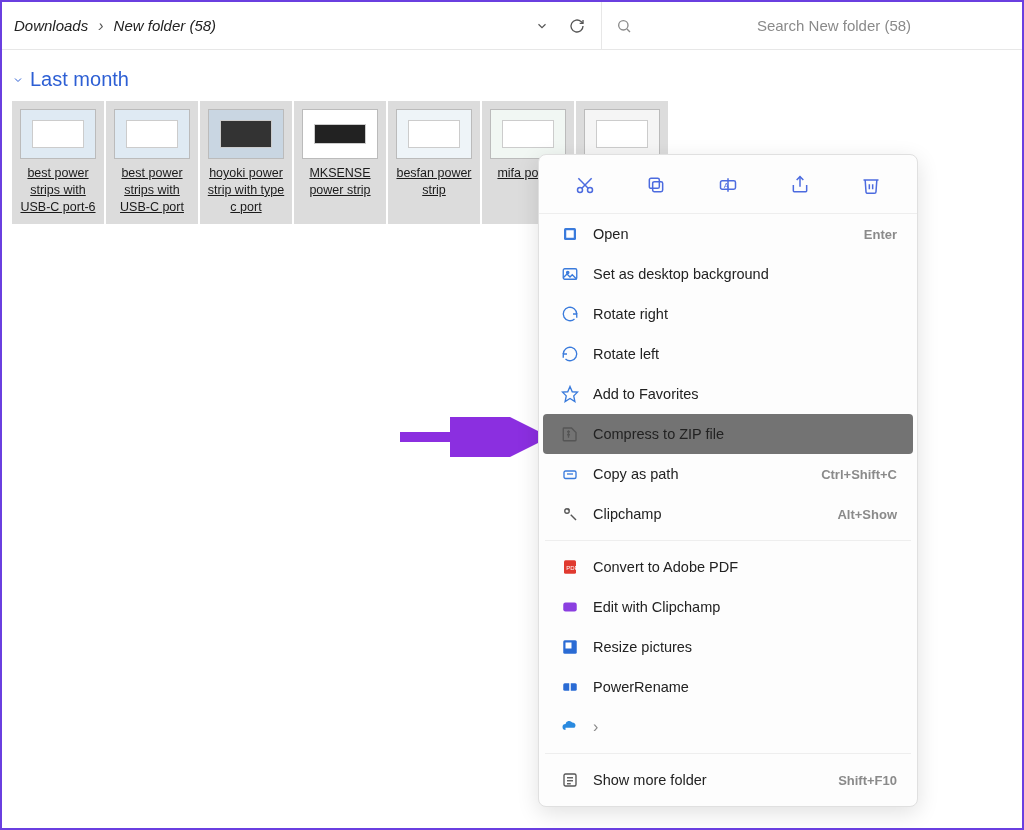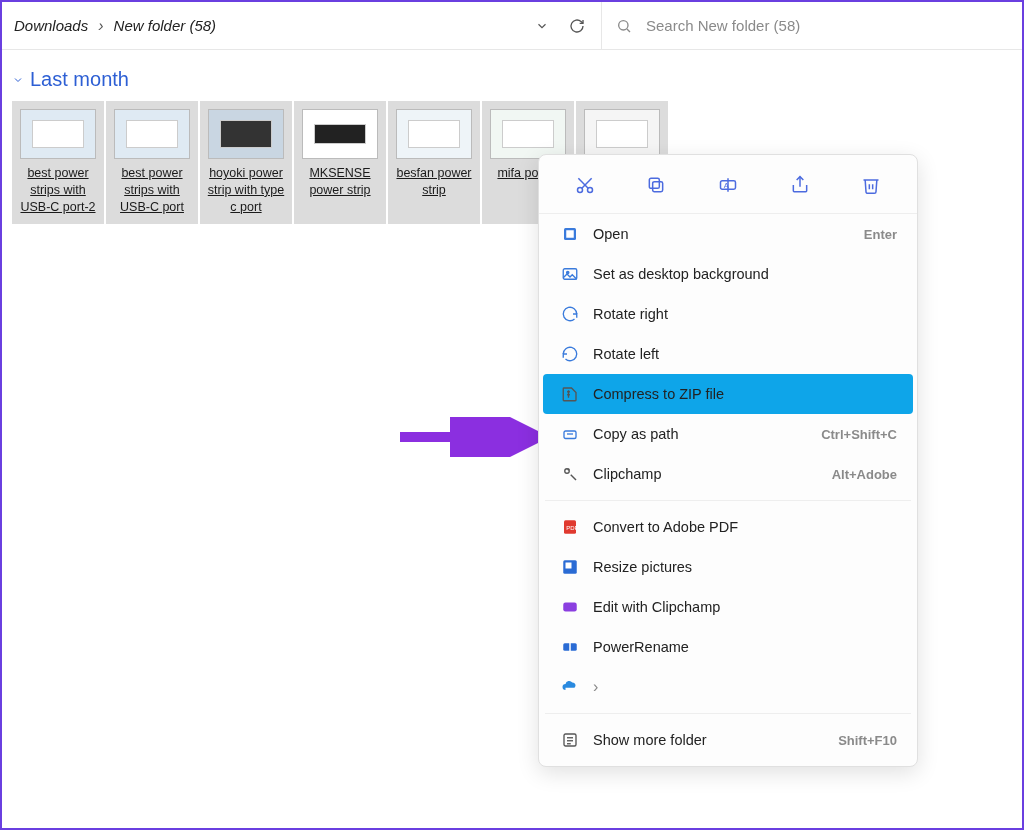--- a/index.html
+++ b/index.html
@@ -5,21 +5,21 @@
   * { box-sizing: border-box; margin: 0; padding: 0; font-family: "Segoe UI", Arial, sans-serif; }
   body { width: 1024px; height: 830px; background: #fff; border: 2px solid #6a3fe0; position: relative; overflow: hidden; }
 
   .topbar { display: flex; height: 48px; border-bottom: 1px solid #e7e7e7; }
   .path-area { flex: 0 0 600px; display: flex; align-items: center; padding-left: 8px; border-right: 1px solid #e7e7e7; position: relative; font-style: italic; }
   .crumb { font-size: 15px; color: #222; padding: 4px 4px; text-decoration: none; }
   .crumb-sep { margin: 0 6px; color: #555; }
   .path-tail { flex: 1; }
   .path-ctrls { display: flex; align-items: center; gap: 20px; padding-right: 16px; color: #555; }
   .search-area { flex: 1; display: flex; align-items: center; padding-left: 14px; gap: 14px; }
-  .search-area input { border: none; outline: none; font-size: 15px; width: 100%; color: #0f766e; background: transparent; }
+  .search-area input { border: none; outline: none; font-size: 15px; width: 100%; color: #0f766e; background: transparent; text-align: center; }
   .search-area input::placeholder { color: #8a8a8a; }
   .search-icn { color: #8a8a8a; }
 
   .content { padding: 14px 10px; }
   .grp-head { display: flex; align-items: center; gap: 6px; font-size: 20px; color: #2d5fd4; padding: 4px 0 10px 0; }
   .grp-chev { color: #2d5fd4; }
 
   .files { display: flex; gap: 2px; }
   .file { width: 92px; display: flex; flex-direction: column; align-items: center; padding: 8px 4px; text-align: center; }
   .file.sel { background: #dcdcdc; }
@@ -28,21 +28,21 @@
   .fname { font-size: 12.5px; color: #1a1a1a; line-height: 1.35; margin-top: 6px; text-decoration: underline; word-break: break-word; }
 
   
   .arrow { position: absolute; left: 394px; top: 415px; width: 150px; height: 40px; pointer-events: none; }
 
   
   .ctx { position: absolute; left: 536px; top: 152px; width: 380px; background: #fdfdfd; border: 1px solid #e0e0e0; border-radius: 8px; box-shadow: 0 6px 22px rgba(0,0,0,0.12); padding-bottom: 6px; }
   .ctx-toolbar { display: flex; justify-content: space-around; align-items: center; padding: 14px 10px 12px 10px; border-bottom: 1px solid #eee; }
   .ctx-toolbar .tbtn { width: 32px; height: 32px; display:flex; align-items:center; justify-content:center; color:#4c6bdf; border-radius:4px; }
   .ctx-item { display:flex; align-items:center; height: 40px; padding: 0 16px; font-size: 14.5px; color:#222; cursor: default; border-radius: 4px; margin: 0 4px; }
-  .ctx-item.hover { background: #0ea5e9; }
+  .ctx-item.hover { background: #737373; }
   .ctx-ico { width: 22px; display:flex; align-items:center; justify-content:center; margin-right: 12px; }
   .ctx-label { flex: 1; }
   .ctx-accel { font-size: 13px; color: #8a8a8a; font-weight: bold; }
   .ctx-sep { height: 1px; background: #eee; margin: 6px 6px; }
   .ctx-chevron { color:#8a8a8a; font-size:16px; }
 
   svg { display:block; }
 </style>
 </head>
 <body>
@@ -86,21 +86,21 @@
         </svg>
     </span>
     <span>Last month</span>
   </div>
 
   <div class="files">
     <div class="file sel">
       <div class="thumb">
           <div class="thumb-inner"></div>
         </div>
-      <div class="fname">best power strips with USB-C port-2</div>
+      <div class="fname">best power strips with USB-C port-6</div>
     </div>
     <div class="file sel">
       <div class="thumb">
           <div class="thumb-inner"></div>
         </div>
       <div class="fname">best power strips with USB-C port</div>
     </div>
     <div class="file sel">
       <div class="thumb" style="background:#c9d6e2">
           <div class="thumb-inner" style="background:#333;"></div>
@@ -213,20 +213,28 @@
   </div>
   <div class="ctx-item">
     <span class="ctx-ico">
         <svg width="18" height="18" viewBox="0 0 24 24" fill="none" stroke="#3a7bdc" stroke-width="1.8">
           <path d="M3 12a9 9 0 113 6.7"></path>
           <polyline points="3 17 3 12 8 12"></polyline>
         </svg>
       </span>
     <span class="ctx-label">Rotate left</span>
   </div>
+  <div class="ctx-item">
+    <span class="ctx-ico">
+        <svg width="18" height="18" viewBox="0 0 24 24" fill="none" stroke="#3a7bdc" stroke-width="1.8">
+          <polygon points="12 2 15 9 22 9.5 17 14.5 18.5 22 12 18 5.5 22 7 14.5 2 9.5 9 9"></polygon>
+        </svg>
+      </span>
+    <span class="ctx-label">Add to Favorites</span>
+  </div>
   <div class="ctx-item hover">
     <span class="ctx-ico">
         <svg width="18" height="18" viewBox="0 0 24 24" fill="none" stroke="#555" stroke-width="1.8">
           <path d="M4 4h10l6 6v10a1 1 0 01-1 1H4a1 1 0 01-1-1V5a1 1 0 011-1z"></path>
           <line x1="10" y1="7" x2="10" y2="17"></line>
           <line x1="8" y1="9" x2="12" y2="9"></line>
           <line x1="8" y1="13" x2="12" y2="13"></line>
         </svg>
       </span>
     <span class="ctx-label">Compress to ZIP file</span>
@@ -243,50 +251,50 @@
   </div>
   <div class="ctx-item">
     <span class="ctx-ico">
         <svg width="18" height="18" viewBox="0 0 24 24" fill="none" stroke="#555" stroke-width="1.8">
           <circle cx="8" cy="8" r="3"></circle>
           <path d="M13 13l7 7"></path>
           <path d="M11 5l-2 2"></path>
         </svg>
       </span>
     <span class="ctx-label">Clipchamp</span>
-    <span class="ctx-accel">Alt+Adobe</span>
+    <span class="ctx-accel">Alt+Show</span>
   </div>
 
   <div class="ctx-sep"></div>
 
   <div class="ctx-item">
     <span class="ctx-ico">
         <svg width="18" height="18" viewBox="0 0 24 24">
           <rect x="4" y="3" width="16" height="18" rx="2" fill="#e03a2f"></rect>
           <text x="7" y="16" font-size="8" fill="#fff">PDF</text>
         </svg>
       </span>
     <span class="ctx-label">Convert to Adobe PDF</span>
   </div>
   <div class="ctx-item">
     <span class="ctx-ico">
         <svg width="18" height="18" viewBox="0 0 24 24">
+          <rect x="3" y="6" width="18" height="12" rx="3" fill="#8b3fe0"></rect>
+        </svg>
+      </span>
+    <span class="ctx-label">Edit with Clipchamp</span>
+  </div>
+  <div class="ctx-item">
+    <span class="ctx-ico">
+        <svg width="18" height="18" viewBox="0 0 24 24">
           <rect x="3" y="3" width="18" height="18" rx="2" fill="#2a6bd4"></rect>
           <rect x="6" y="6" width="8" height="8" fill="#fff"></rect>
         </svg>
       </span>
     <span class="ctx-label">Resize pictures</span>
-  </div>
-  <div class="ctx-item">
-    <span class="ctx-ico">
-        <svg width="18" height="18" viewBox="0 0 24 24">
-          <rect x="3" y="6" width="18" height="12" rx="3" fill="#8b3fe0"></rect>
-        </svg>
-      </span>
-    <span class="ctx-label">Edit with Clipchamp</span>
   </div>
   <div class="ctx-item">
     <span class="ctx-ico">
         <svg width="18" height="18" viewBox="0 0 24 24">
           <rect x="3" y="7" width="18" height="10" rx="2" fill="#2a6bd4"></rect>
           <line x1="12" y1="5" x2="12" y2="19" stroke="#fff" stroke-width="2"></line>
         </svg>
       </span>
     <span class="ctx-label">PowerRename</span>
   </div>

